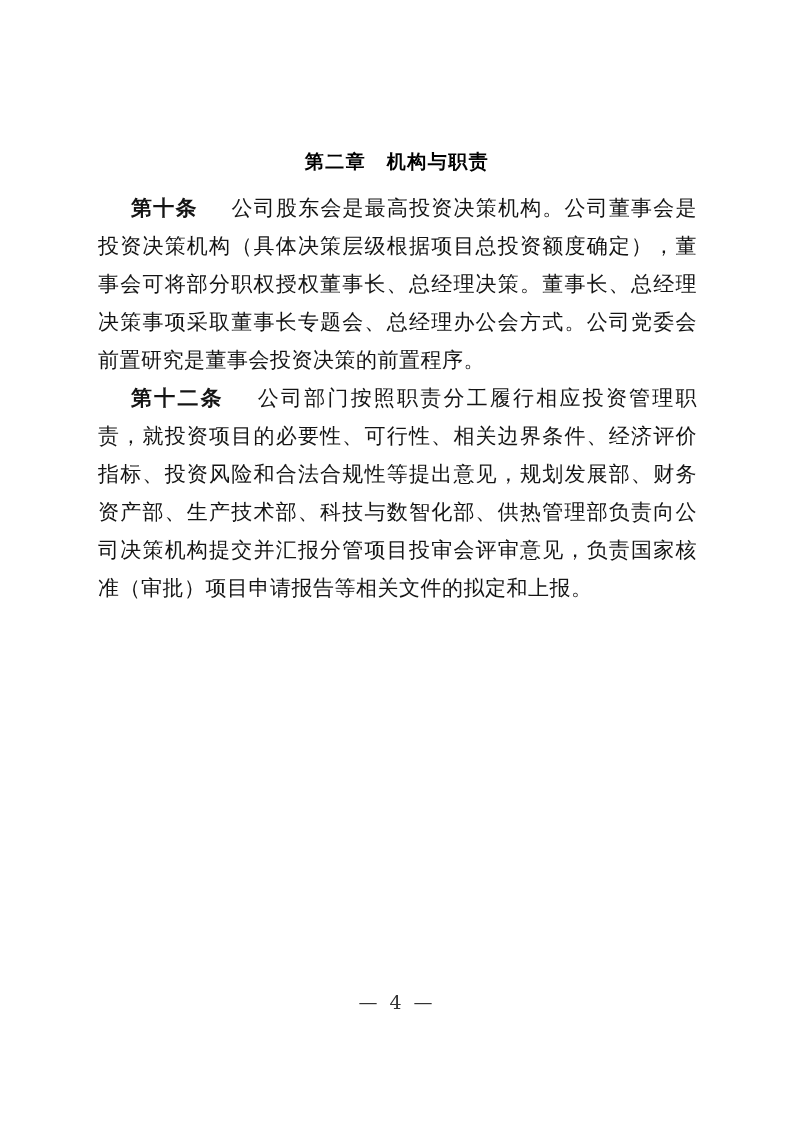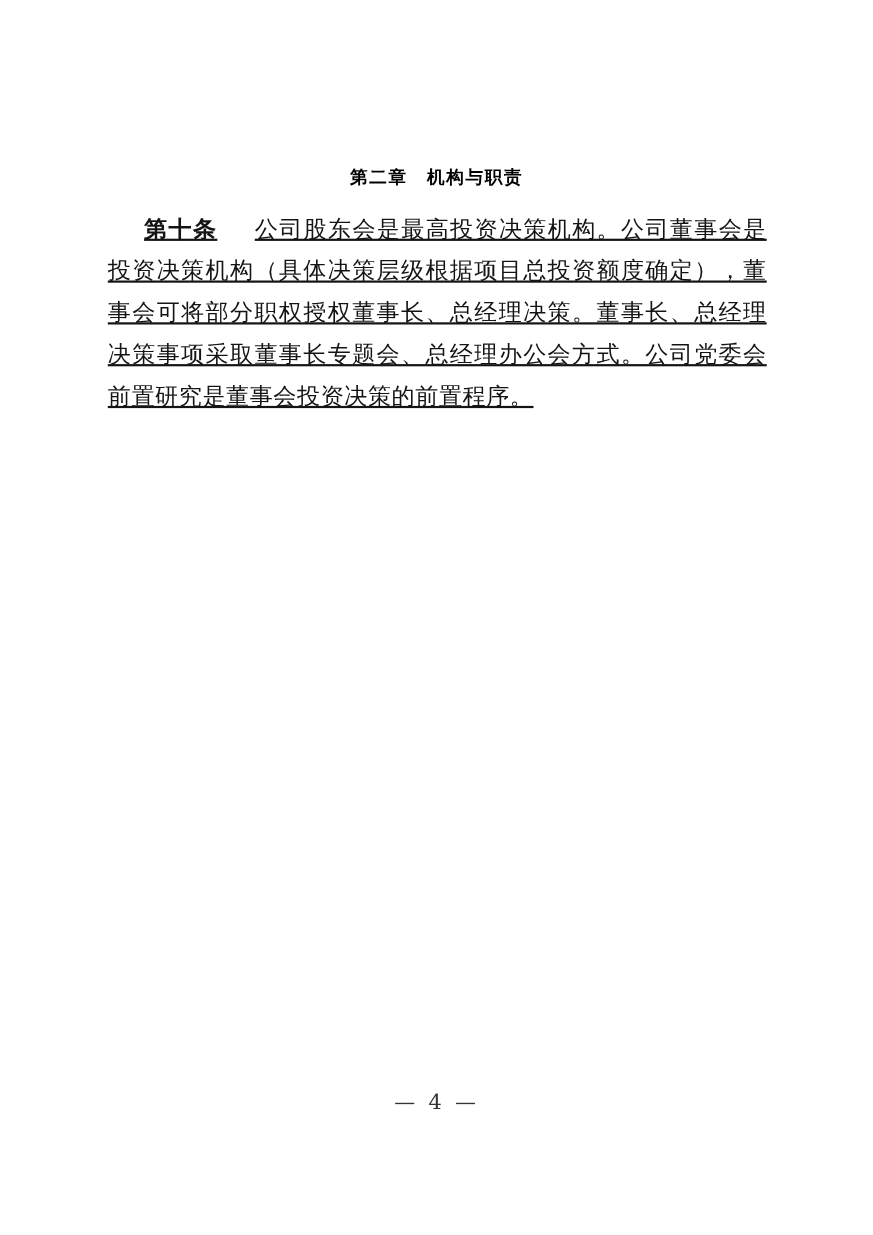--- a/index.html
+++ b/index.html
@@ -14,38 +14,37 @@
     background: #ffffff;
     overflow: hidden;
     font-family: "DejaVu Serif", "Liberation Serif", serif;
     color: #141414;
   }
   .doc-title {
     margin: 0;
     padding-top: 147px;
     text-align: center;
     font-family: "DejaVu Sans", "Liberation Sans", sans-serif;
-    font-size: 16px;
+    font-size: 19px;
     font-weight: bold;
     letter-spacing: 1.5px;
     color: #000000;
     line-height: 28px;
   }
   .content {
     margin: 14px 97px 0 98px;
   }
   .content p {
     margin: 0;
     font-size: 21px;
     line-height: 38px;
     text-align: justify;
     text-indent: 33px;
     letter-spacing: 0.5px;
     color: #141414;
-    text-decoration: underline;
   }
   .term {
     font-weight: bold;
     margin-right: 34px;
   }
   .page-footer {
     position: absolute;
     top: 991px;
     left: 0;
     width: 100%;
@@ -60,19 +59,20 @@
 
 <div class="sheet">
 
   <h1 class="doc-title">第二章　机构与职责</h1>
 
   <div class="content">
 
     <p><span class="term">第十条</span><span>公司股东会是最高投资决策机构。公司董事会是投资决策机构（具体决策层级根据项目总投资额度确定），董事会可将部分职权授权董事长、总经理决策。董事长、总经理决策事项采取董事长专题会、总经理办公会方式。公司党委会前置研究是董事会投资决策的前置程序。</span></p>
 
 
+    <p><span class="term">第十二条</span><span>公司部门按照职责分工履行相应投资管理职责，就投资项目的必要性、可行性、相关边界条件、经济评价指标、投资风险和合法合规性等提出意见，规划发展部、财务资产部、生产技术部、科技与数智化部、供热管理部负责向公司决策机构提交并汇报分管项目投审会评审意见，负责国家核准（审批）项目申请报告等相关文件的拟定和上报。</span></p>
 
 
   </div>
 
   <div class="page-footer"><span>— 4 —</span></div>
 
 </div>
 
 </body></html>

